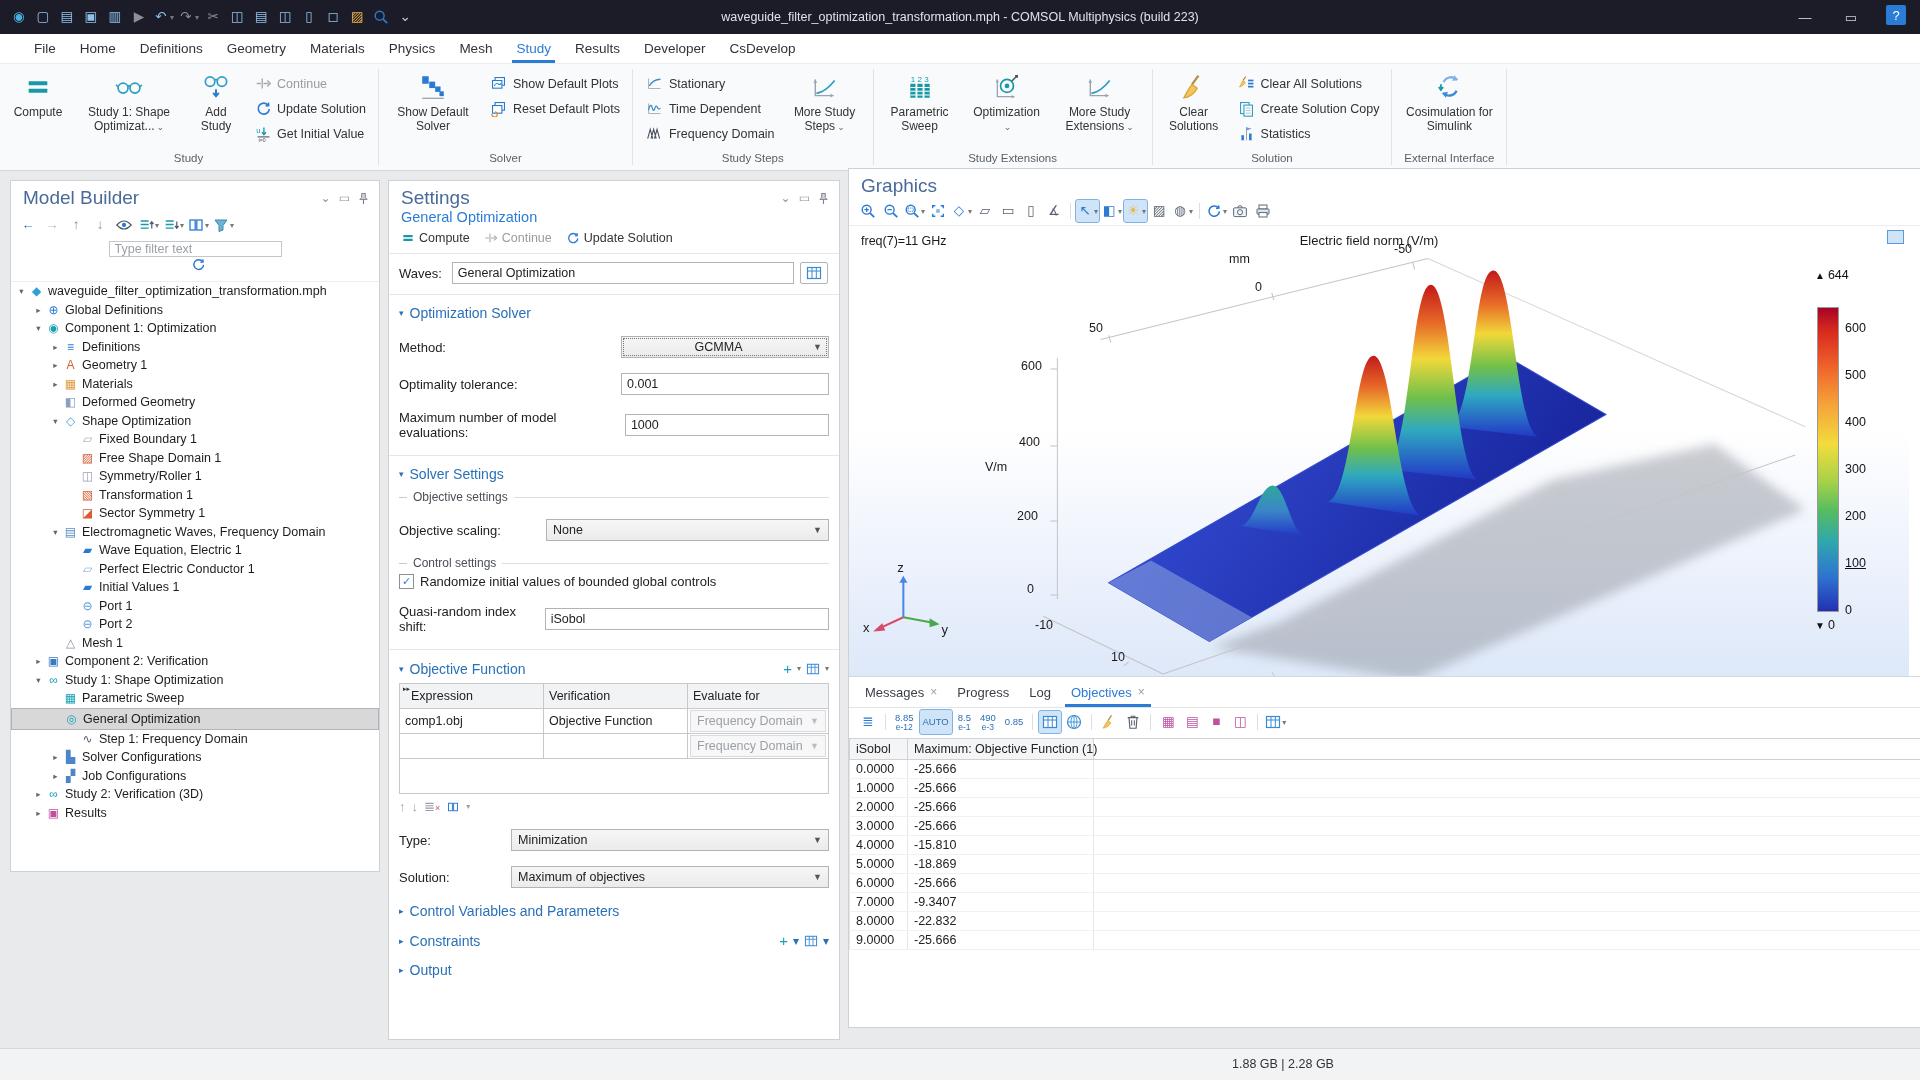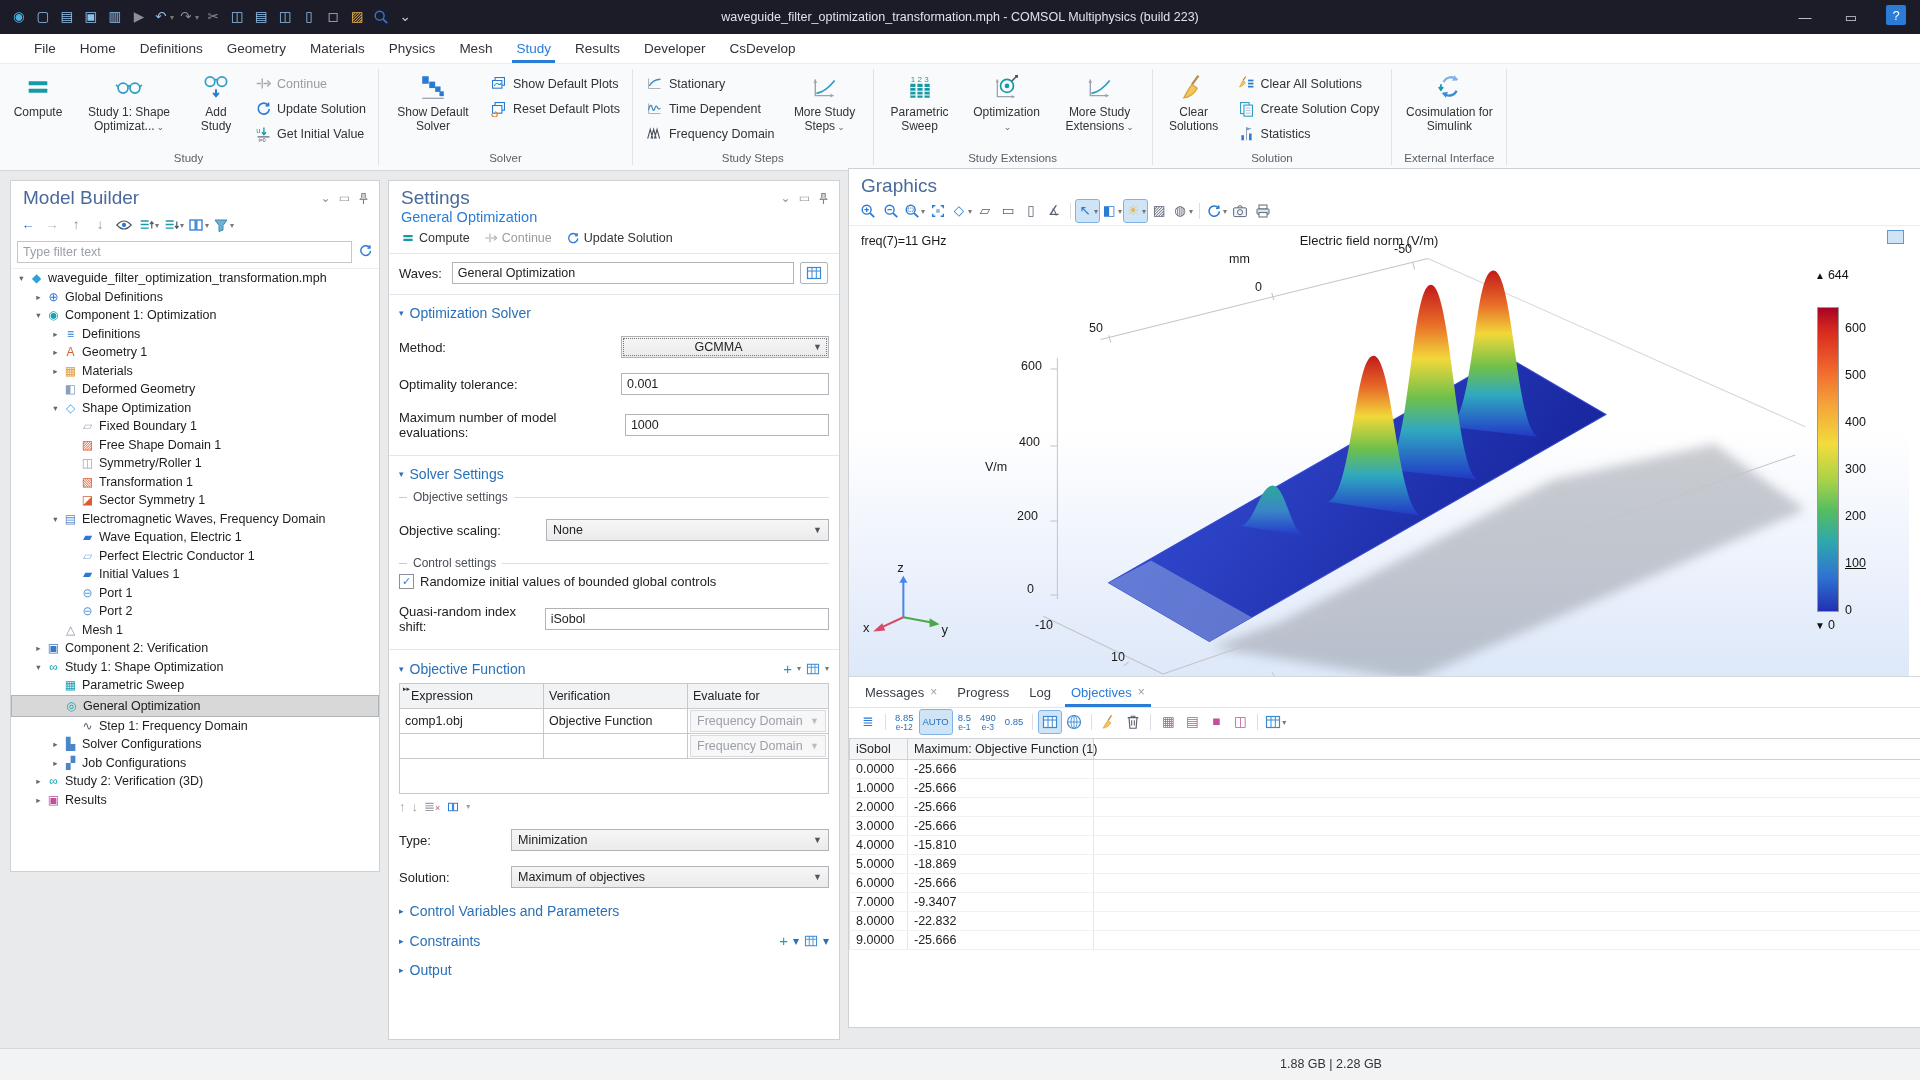--- a/index.html
+++ b/index.html
@@ -42,21 +42,21 @@
   .picons{margin-left:auto;display:flex;align-items:center;gap:8px;color:#8a8f98;font-size:12px;}
   .picons svg{width:11px;height:13px;}
   
   #mb-toolbar{display:flex;align-items:center;gap:2px;padding:2px 6px;height:24px;}
   .tbtn{display:flex;align-items:center;justify-content:center;min-width:20px;height:22px;border-radius:2px;padding:0 1px;}
   .tbtn.active{background:#cfe4f7;outline:1px solid #7fb2e5;}
   .tbtn .chri{font-size:13.5px;line-height:1;width:16px;text-align:center;}
   .tbtn svg{width:16px;height:16px;}
   .tbtn .dd{font-size:8px;color:#777;margin-left:1px;}
   .tsep{width:1px;height:16px;background:#dcdee2;margin:0 4px;}
-  #mb-filter{display:flex;align-items:center;padding:2px 6px;}
+  #mb-filter{display:flex;align-items:center;padding:2px 6px;flex-direction:column;}
   #mb-filter input{flex:1;height:20px;border:1px solid #c4c6ca;font-size:12.5px;padding:0 5px;font-family:"Liberation Sans",sans-serif;color:#333;}
   #mb-filter input::placeholder{color:#9ba0a8;}
   #mb-filter .refresh{margin-left:6px;}
   #model-tree{margin-top:3px;border-top:1px solid #eceef0;overflow:hidden;height:742px;}
   .trow{display:flex;align-items:center;height:18.5px;white-space:nowrap;font-size:12.5px;}
   .trow.sel{background:#d8d8d8;}
   .tar{width:13px;font-size:8.5px;color:#666;text-align:center;flex:none;}
   .tic{width:17px;text-align:center;font-size:12px;flex:none;line-height:1;}
   .tlb{margin-left:3px;color:#1c1c1c;}
   
@@ -118,21 +118,21 @@
   .prec{display:flex;flex-direction:column;align-items:center;justify-content:center;height:24px;padding:0 3px;border-radius:2px;color:#2a70b8;}
   .prec .pt{font-size:9.5px;line-height:10px;}
   .prec .pb{font-size:8.5px;line-height:9px;}
   .prec.auto{background:#cfe4f7;outline:1px solid #7fb2e5;font-size:10px;}
   #objectives-table{border-collapse:collapse;margin:2px 0 0 0;width:100%;table-layout:fixed;}
   #objectives-table th{background:#f4f5f6;border:1px solid #cfd1d4;font-weight:normal;font-size:12.5px;text-align:left;padding:1px 6px;height:18px;white-space:nowrap;}
   #objectives-table td{border-left:1px solid #e4e6e8;border-right:1px solid #e4e6e8;border-bottom:1px solid #f0f1f2;font-size:12.5px;padding:0 6px;height:18px;white-space:nowrap;}
   #objectives-table col.c1{width:58px;} #objectives-table col.c2{width:186px;}
   
   #statusbar{position:absolute;left:0;top:1048px;width:1920px;height:32px;background:#f2f3f4;border-top:1px solid #d5d7da;}
-  #mem{position:absolute;left:1283px;top:8px;transform:translateX(-50%);font-size:12.5px;color:#333;margin-left:48px;}
+  #mem{position:absolute;left:1283px;top:8px;transform:translateX(-50%);font-size:12.5px;color:#333;}
   .chri{display:inline-block;line-height:1;}
 </style>
 </head>
 <body>
 
 <svg width="0" height="0" style="position:absolute">
   <defs>
     <symbol id="i-eq" viewBox="0 0 24 24">
         <rect x="4" y="7" width="16" height="3.6" rx="0.5" fill="#1899a8"></rect>
         <rect x="4" y="13.4" width="16" height="3.6" rx="0.5" fill="#1899a8"></rect>

